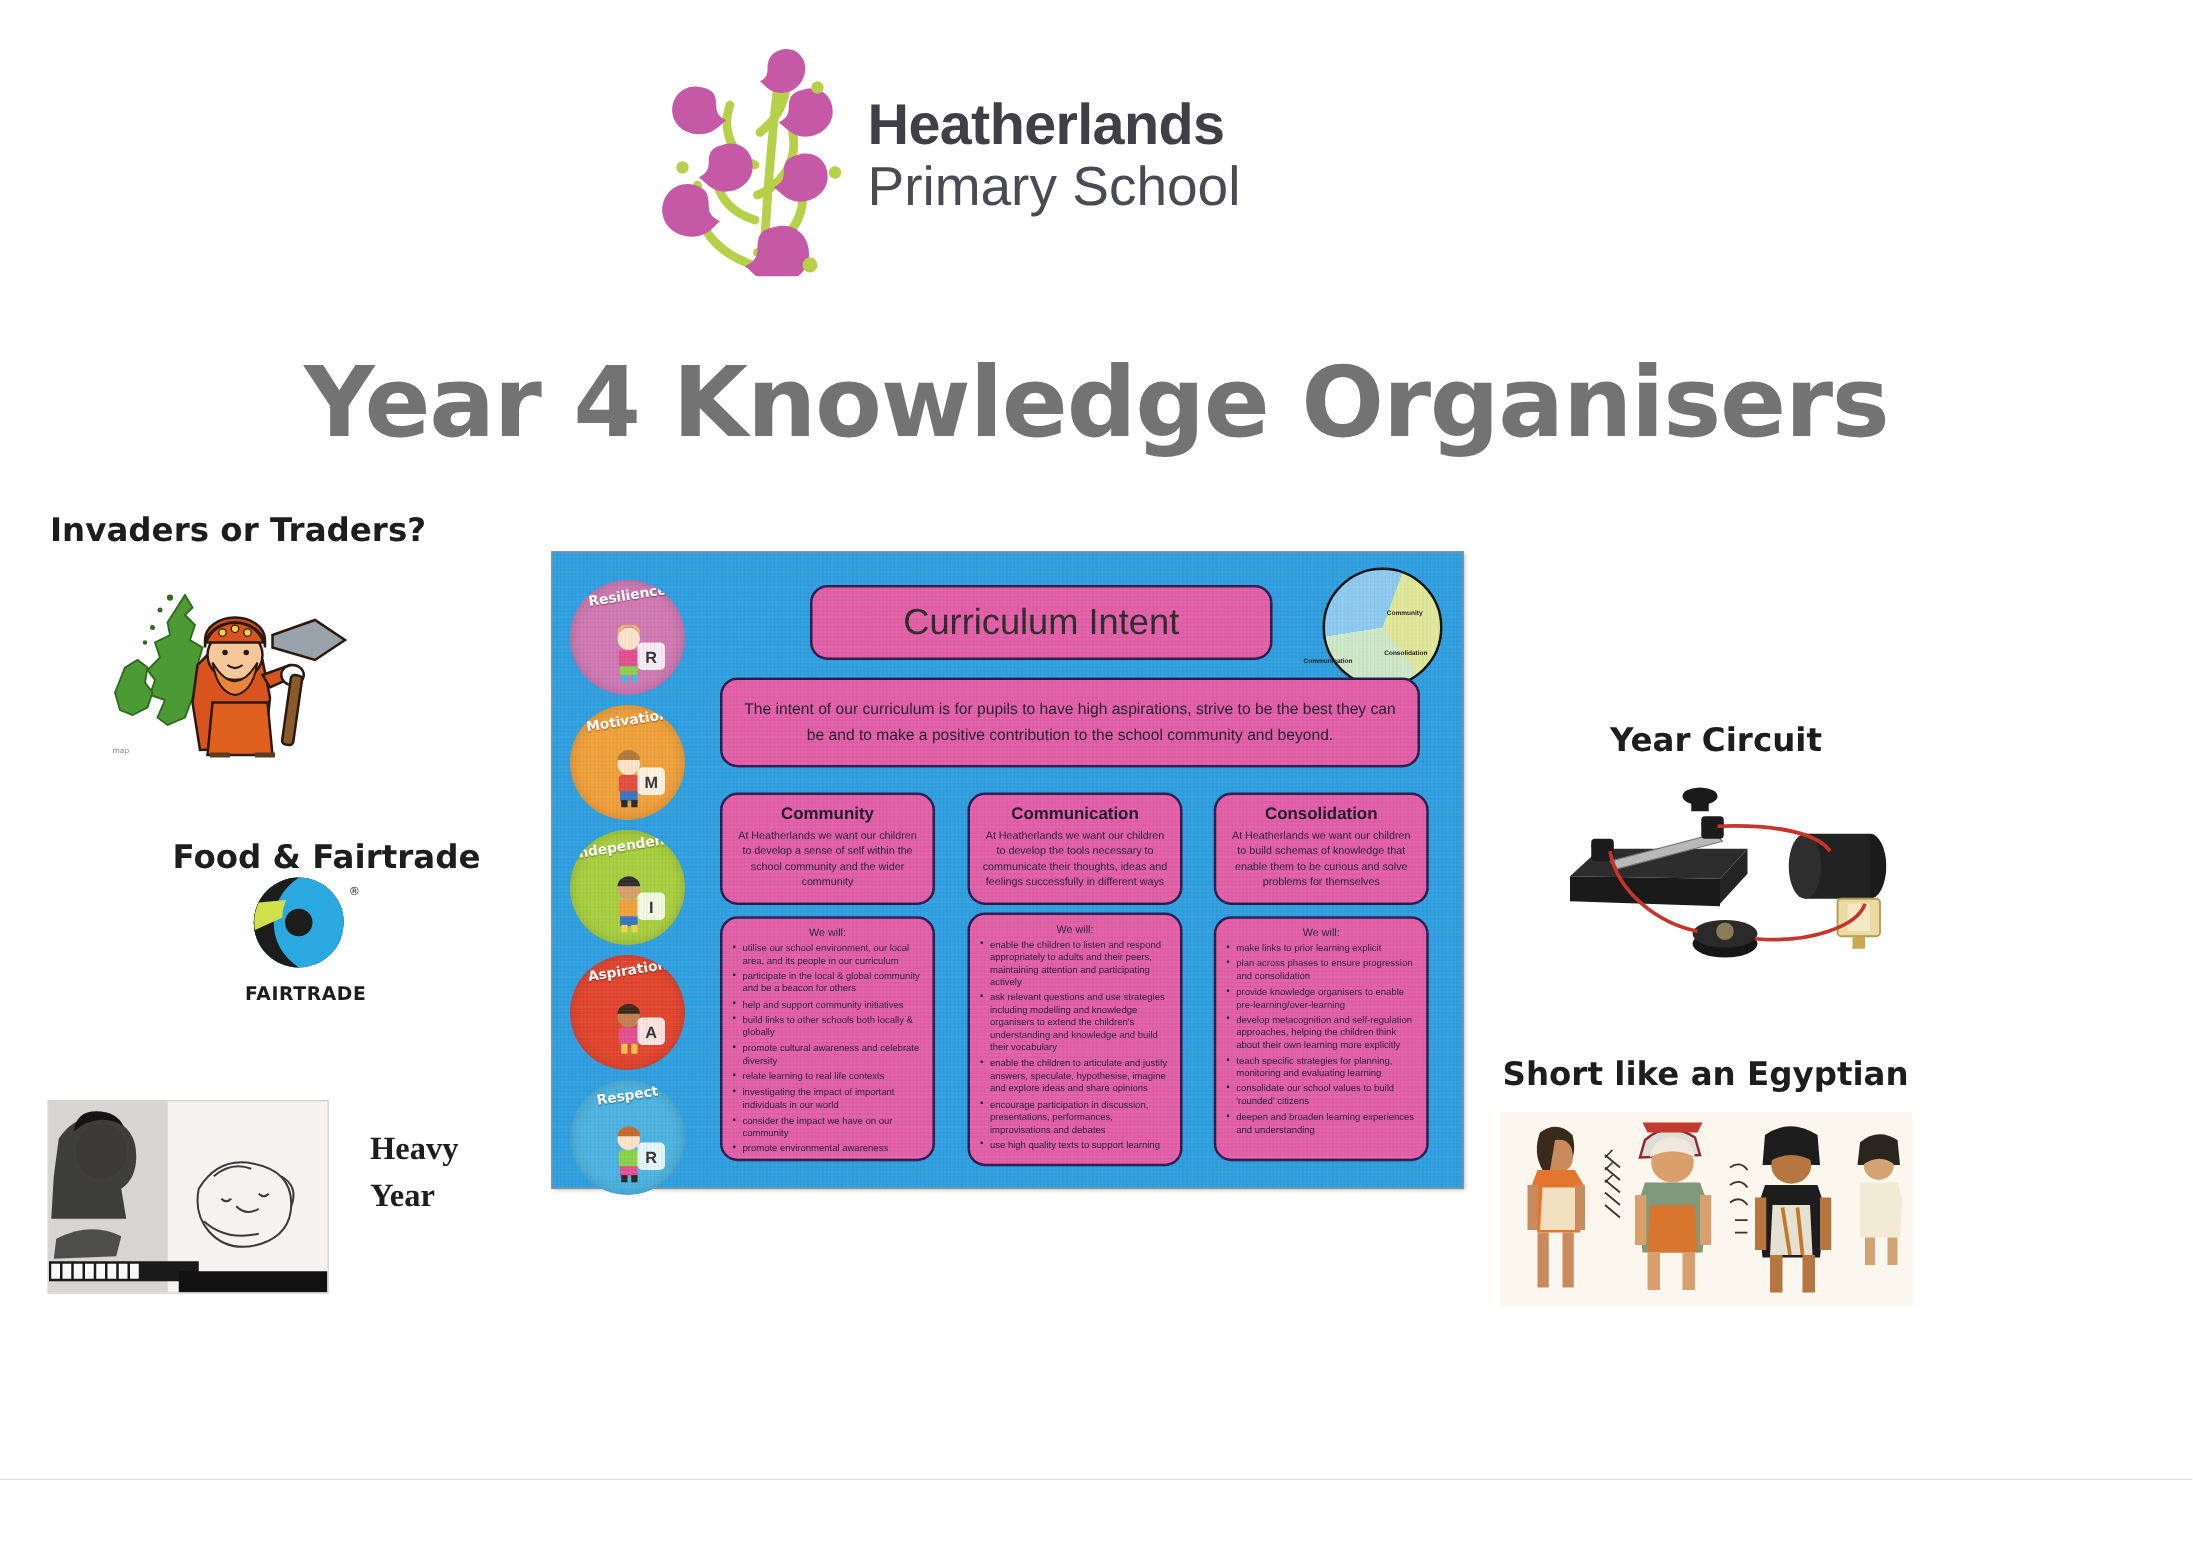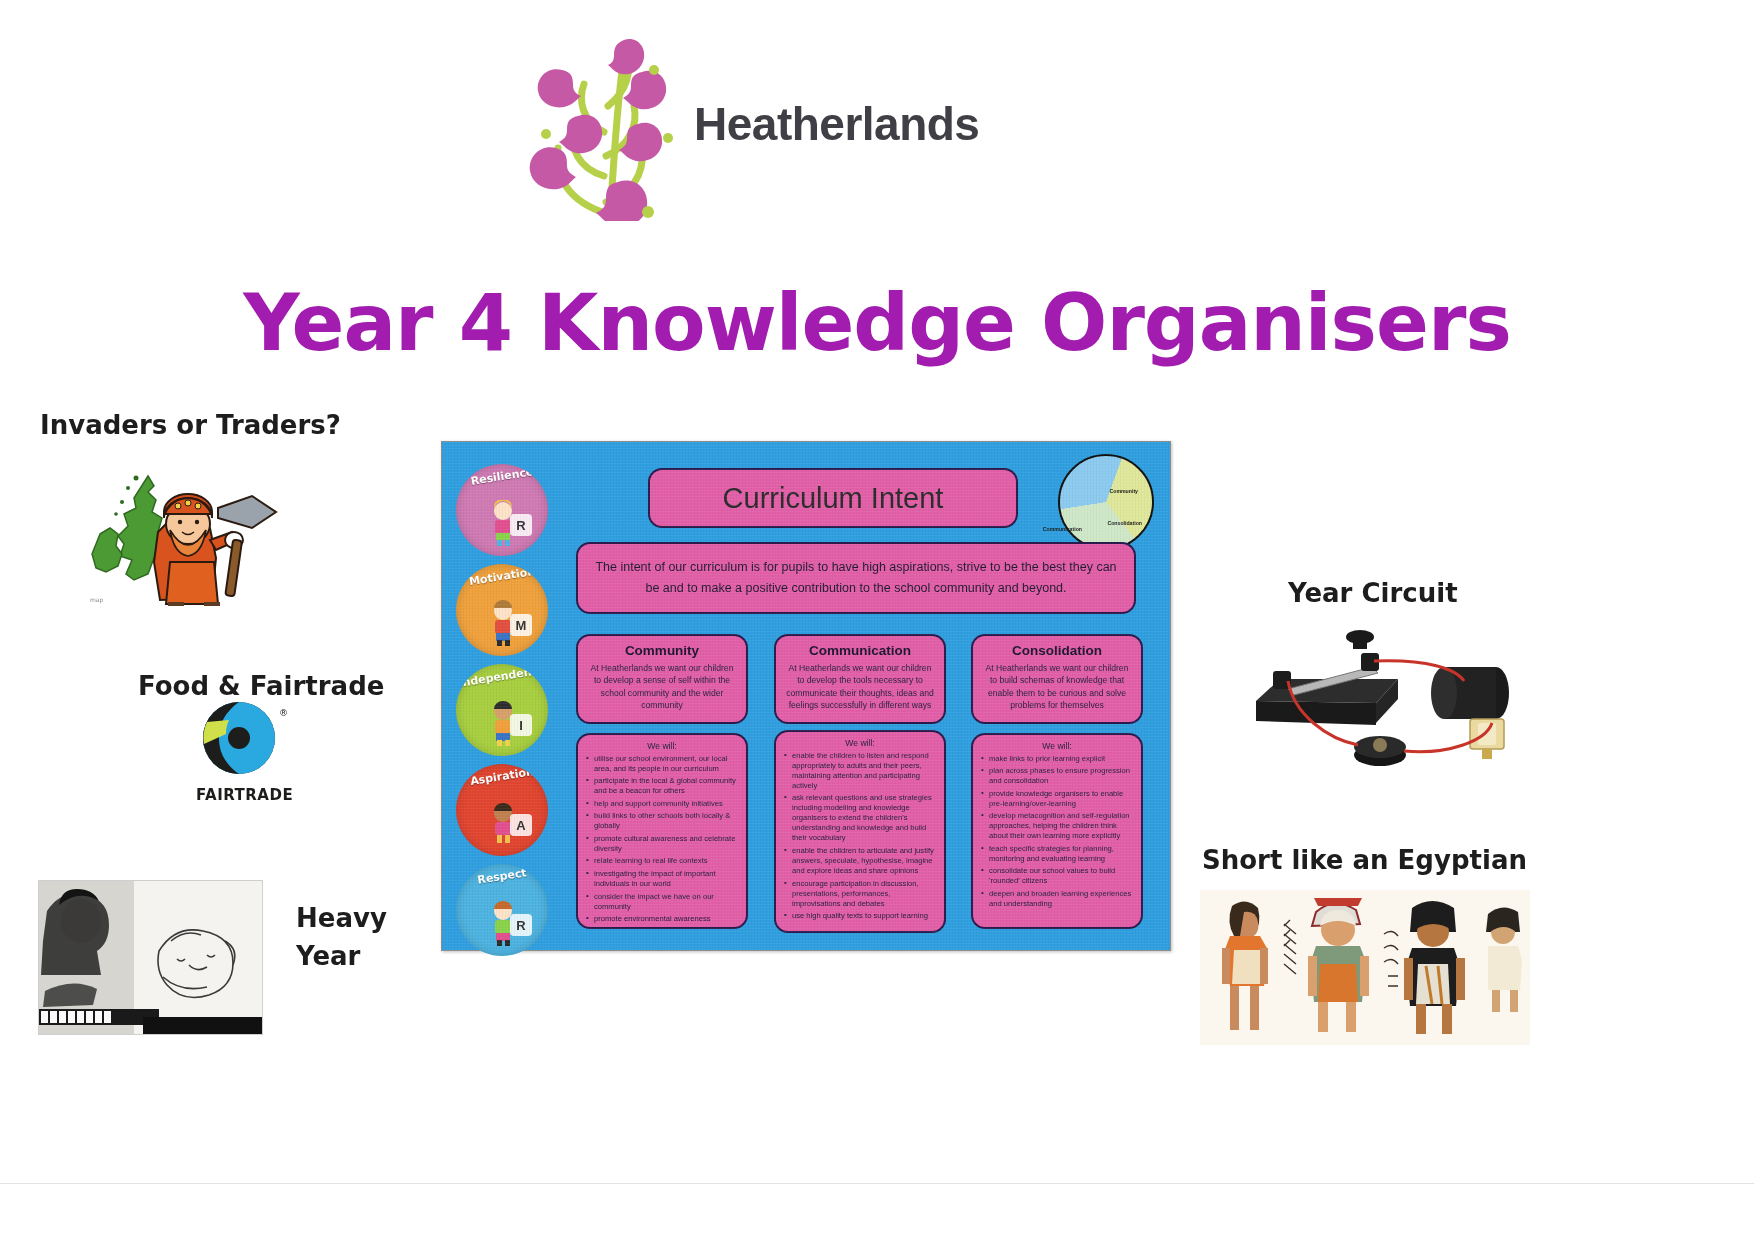--- a/index.html
+++ b/index.html
@@ -23,41 +23,41 @@
   }
   .logo-line2 {
     font-size: 44px; font-weight: 400; color: #4a4a52;
     letter-spacing: 0px; margin-top: 6px;
   }
 
   
   .main-title {
     position: absolute; left: 0; right: 0; top: 278px;
     text-align: center;
-    font-size: 78px; font-weight: 700; color: #a21caf;
+    font-size: 78px; font-weight: 700; color: #737373;
     letter-spacing: -1px;
     font-family: "DejaVu Sans", sans-serif;
   }
 
   
   .topic-label {
     position: absolute;
     font-size: 26px; font-weight: 700; color: #1d1d1d;
     font-family: "DejaVu Sans", sans-serif;
     white-space: nowrap;
   }
 
   
   #lbl-invaders { left: 40px; top: 410px; }
   #art-viking { position: absolute; left: 70px; top: 462px; width: 215px; height: 145px; }
   #lbl-food { left: 138px; top: 660px; margin-top: 11px; }
   #art-fairtrade { position: absolute; left: 195px; top: 700px; width: 104px; height: 108px; }
   #art-beethoven { position: absolute; left: 38px; top: 880px; width: 225px; height: 155px;
                    border: 1px solid #cfcfcf; background:#f2f2f0; overflow:hidden; }
-  #lbl-heavy { left: 296px; top: 900px; line-height: 1.45; white-space: normal; width: 120px; }
+  #lbl-heavy { left: 296px; top: 900px; line-height: 1.45; white-space: normal; width: 120px; font-family: Liberation Serif, serif; }
 
   
   #lbl-short { left: 1288px; top: 578px; }
   #art-circuit { position: absolute; left: 1248px; top: 615px; width: 300px; height: 170px; }
   #lbl-egypt { left: 1202px; top: 845px; }
   #art-egypt { position: absolute; left: 1200px; top: 890px; width: 330px; height: 155px;
                background: #faf6ee; overflow: hidden; }
 
   
   .poster {
@@ -209,20 +209,21 @@
       <g fill="#b7d04a">
         <circle cx="134" cy="44" r="5"></circle>
         <circle cx="148" cy="112" r="5"></circle>
         <circle cx="26" cy="108" r="5"></circle>
         <circle cx="128" cy="186" r="6"></circle>
       </g>
     </svg>
   </div>
   <div class="logo-text">
     <span class="logo-line1">Heatherlands</span>
+    <span class="logo-line2">Primary School</span>
   </div>
 </div>
 
 <h1 class="main-title">Year 4 Knowledge Organisers</h1>
 
 <div class="topic-label" id="lbl-invaders">Invaders or Traders?</div>
 
 <div id="art-viking">
   <svg width="215" height="145" viewBox="0 0 215 145">
 

